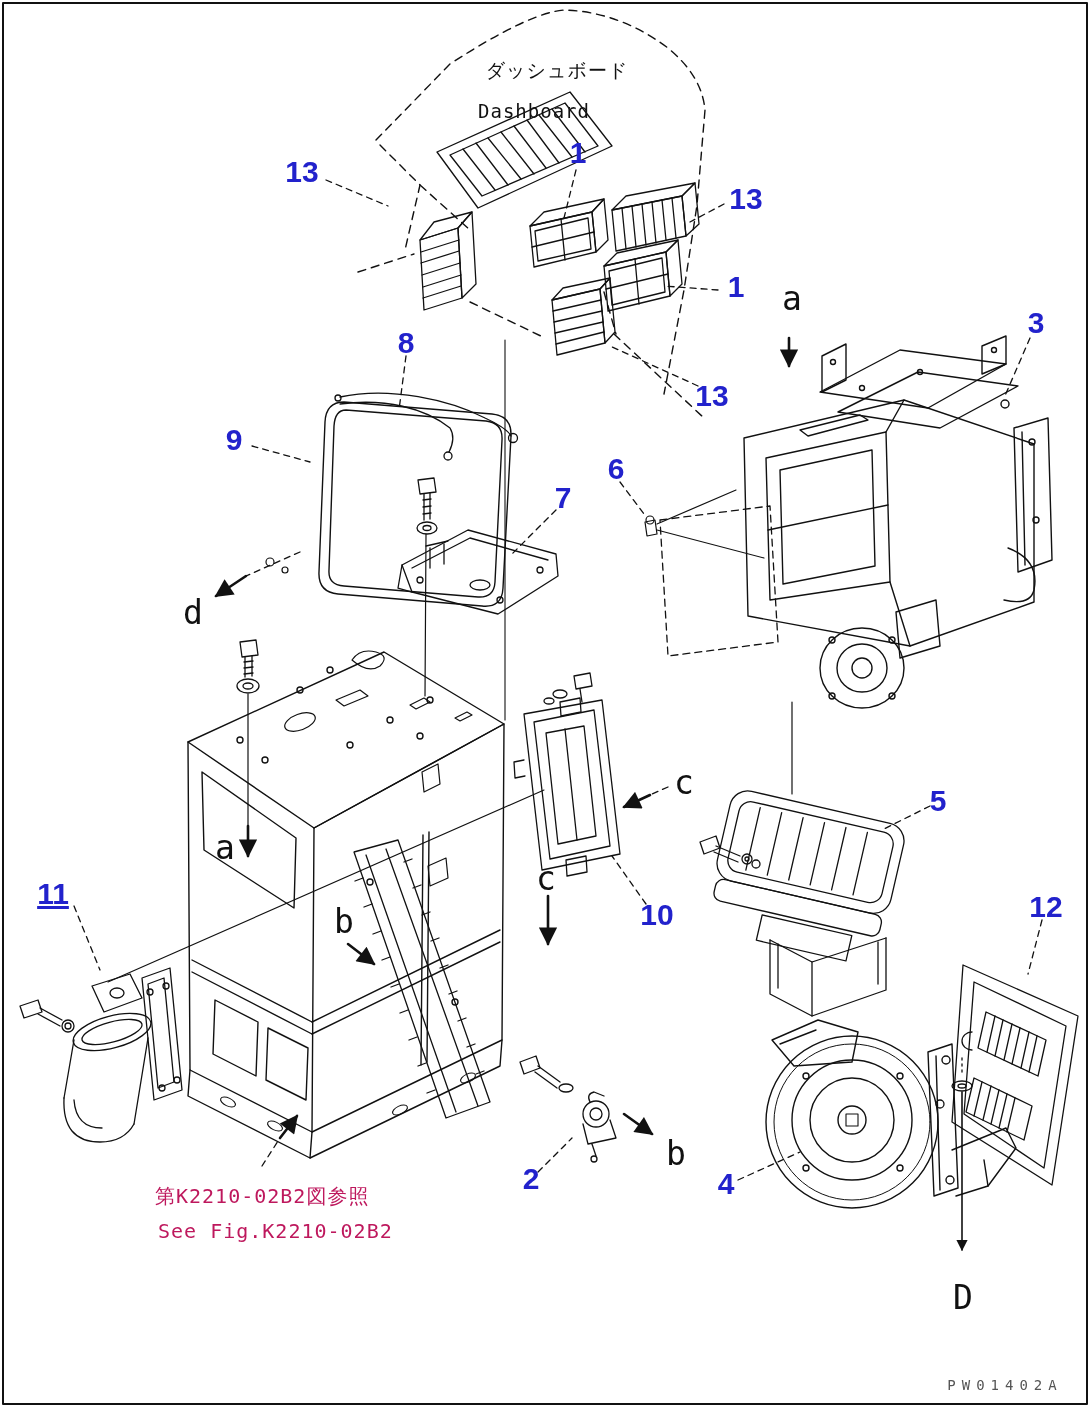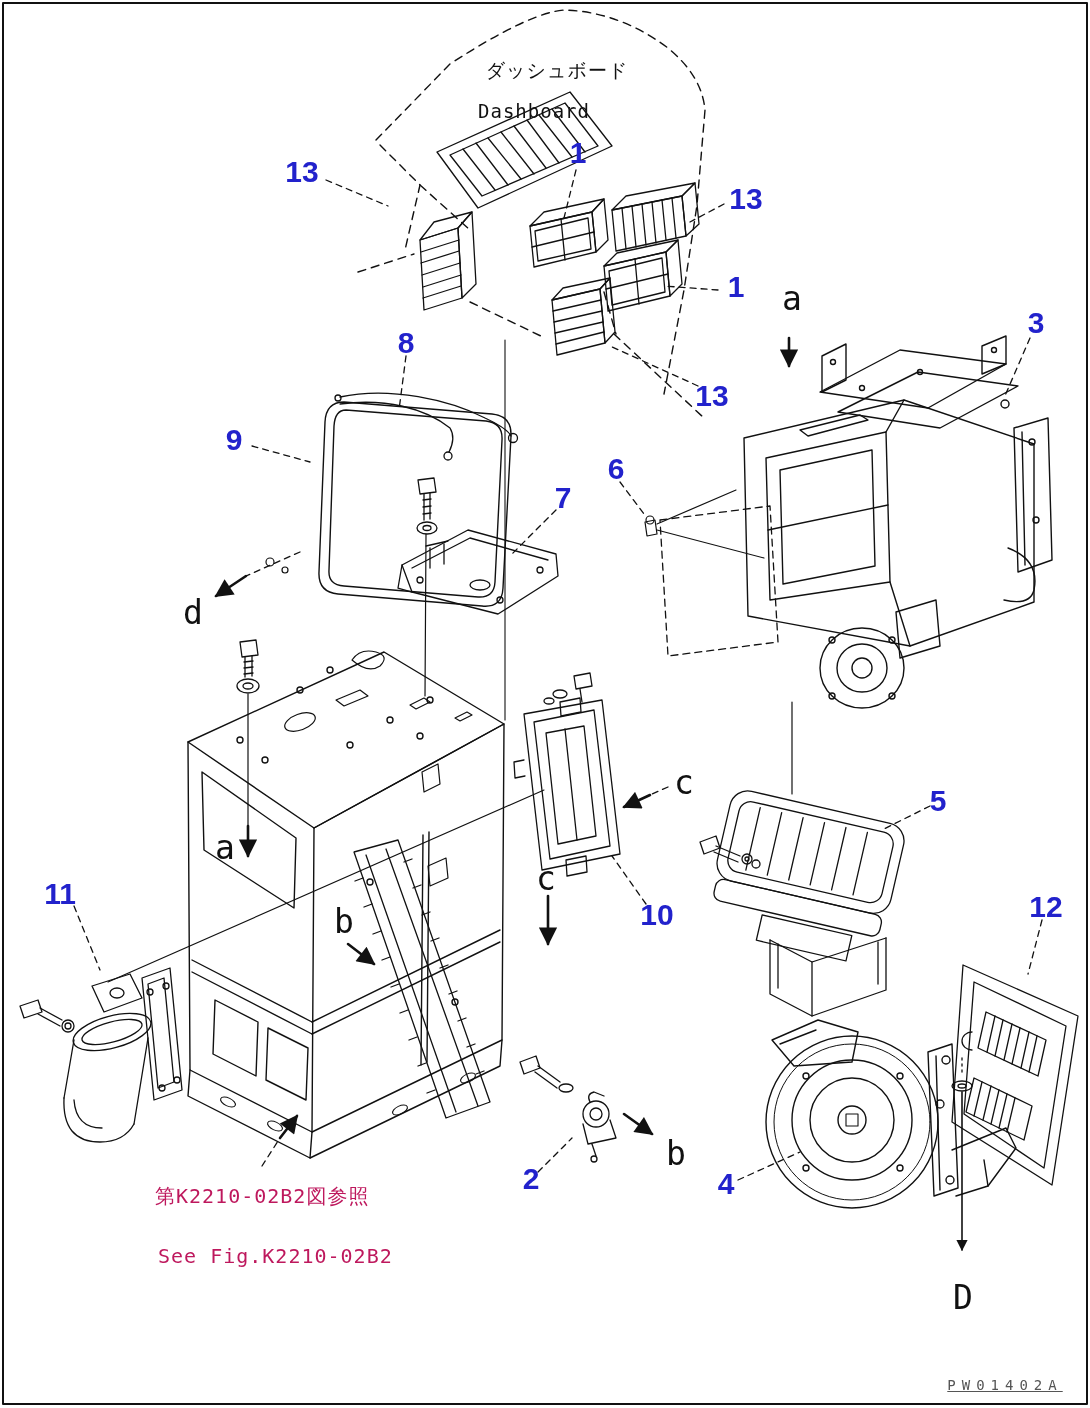--- a/index.html
+++ b/index.html
@@ -9,21 +9,21 @@
   .overlay{position:absolute;left:0;top:0;width:1090px;height:1408px;}
   .callout{position:absolute;transform:translate(-50%,-50%);
            font-family:"Liberation Sans",sans-serif;font-weight:bold;font-size:30px;
            color:var(--callout,#2222cc);line-height:1;white-space:nowrap;}
   .section-letter{position:absolute;transform:translate(-50%,-50%);
            font-family:"DejaVu Sans Mono",monospace;font-size:33px;color:#111;
            line-height:1;white-space:nowrap;}
   .dash-label{position:absolute;transform:translateX(-50%);font-size:19px;letter-spacing:1px;
            color:#111;white-space:nowrap;}
   .diagram-note{position:absolute;font-size:20px;letter-spacing:1px;color:#be185d;white-space:nowrap;}
-  .code{position:absolute;transform:translateX(-50%);font-size:14px;letter-spacing:6px;color:#555;white-space:nowrap;text-decoration:underline;}
+  .code{position:absolute;transform:translateX(-50%);font-size:14px;letter-spacing:6px;color:#555;white-space:nowrap;}
 </style>
 </head>
 <body>
 
 <div class="page">
 
 <svg class="art" width="1090" height="1408" viewBox="0 0 1090 1408" fill="none" stroke="#111" stroke-width="1.5" stroke-linecap="round" stroke-linejoin="round">
 
   <defs>
     <marker id="ah" viewBox="0 0 10 10" refX="9" refY="5" markerWidth="8" markerHeight="7" orient="auto-start-reverse">
@@ -431,34 +431,34 @@
     <path d="M624,1114 L652,1134" marker-end="url(#ah)"></path>
     <path d="M280,1138 L297,1116" marker-end="url(#ah)"></path>
   </g>
 </svg>
 
 <div class="overlay">
   <div class="dash-label" style="left:557px;top:58px;">ダッシュボード</div>
   <div class="dash-label" style="left:534px;top:84px;margin-top:16px;">Dashboard</div>
 
   <div class="diagram-note" style="left:155px;top:1183px;">第K2210-02B2図参照</div>
-  <div class="diagram-note" style="left:158px;top:1244px;">See Fig.K2210-02B2</div>
+  <div class="diagram-note" style="left:158px;top:1219px;">See Fig.K2210-02B2</div>
 
   <div class="code" style="left:1005px;top:1377px;">PW01402A</div>
 <div class="callout" style="left: 302px; top: 172px;">13</div>
       <div class="callout" style="left: 578px; top: 153px;">1</div>
       <div class="callout" style="left: 746px; top: 199px;">13</div>
       <div class="callout" style="left: 736px; top: 287px;">1</div>
       <div class="callout" style="left: 712px; top: 396px;">13</div>
       <div class="callout" style="left: 1036px; top: 323px;">3</div>
       <div class="callout" style="left: 406px; top: 343px;">8</div>
       <div class="callout" style="left: 234px; top: 440px;">9</div>
       <div class="callout" style="left: 616px; top: 469px;">6</div>
       <div class="callout" style="left: 563px; top: 498px;">7</div>
-      <div class="callout" style="left: 60px; top: 894px;">11</div>
+      <div class="callout" style="left: 53px; top: 894px; text-decoration: underline;">11</div>
       <div class="callout" style="left: 641px; top: 915px; margin-left: 16px;">10</div>
       <div class="callout" style="left: 938px; top: 801px;">5</div>
       <div class="callout" style="left: 1046px; top: 907px; text-align: right;">12</div>
       <div class="callout" style="left: 531px; top: 1179px;">2</div>
       <div class="callout" style="left: 726px; top: 1184px;">4</div>
       <div class="section-letter" style="left: 792px; top: 298px;">a</div>
       <div class="section-letter" style="left: 225px; top: 847px;">a</div>
       <div class="section-letter" style="left: 344px; top: 921px;">b</div>
       <div class="section-letter" style="left: 676px; top: 1153px;">b</div>
       <div class="section-letter" style="left: 684px; top: 782px;">c</div>

